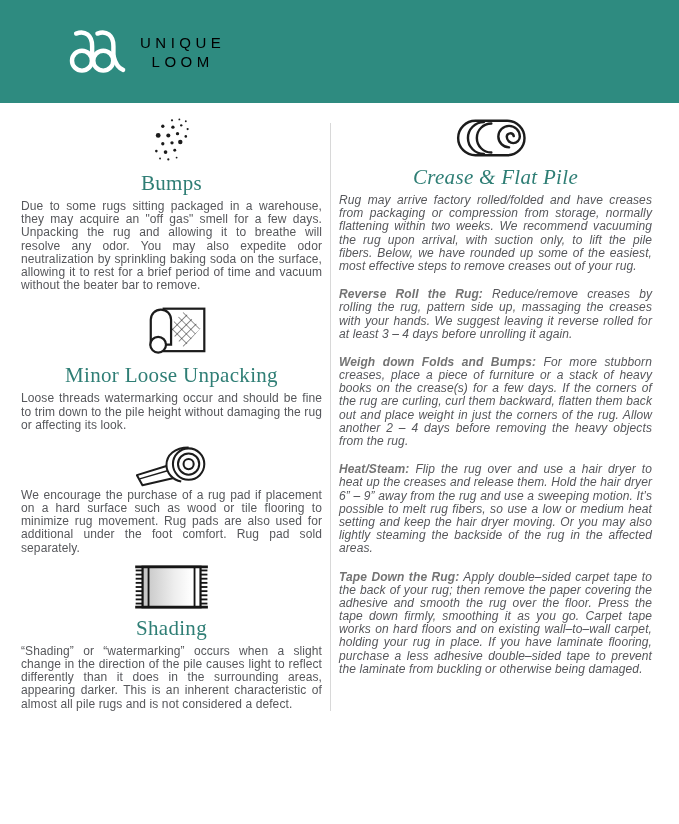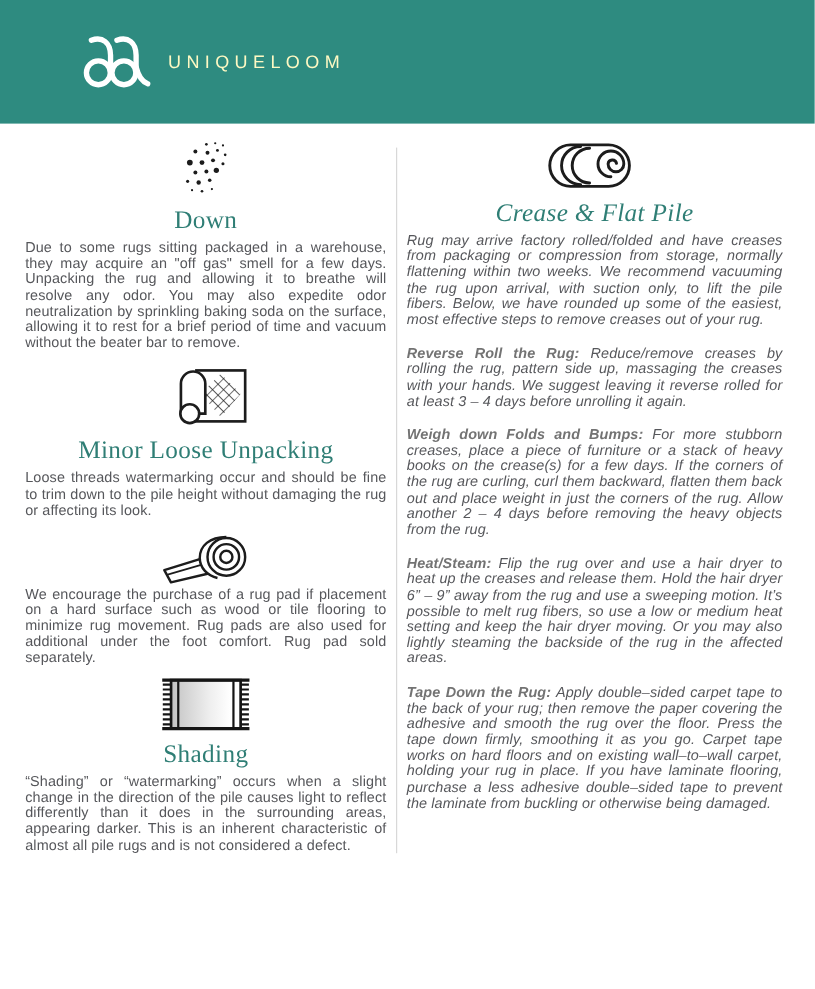--- a/index.html
+++ b/index.html
@@ -3,21 +3,21 @@
 <meta charset="utf-8">
 <style>
   * { box-sizing: border-box; margin: 0; padding: 0; }
   html,body { width: 679px; height: 824px; background: #ffffff; overflow: hidden;
     font-family: "Liberation Sans", sans-serif; }
   .page { width: 679px; height: 824px; background: #fff; }
 
   
   .header { height: 103px; background: #2E8B80; position: relative; }
   .logo-group { position: absolute; left: 66px; top: 24px; display: flex; align-items: center; gap: 14px; }
-  .brand { color: #fef9c3; display: flex; flex-direction: row; align-items: center;
+  .brand { color: #000000; display: flex; flex-direction: column; align-items: center;
     font-size: 15px; letter-spacing: 4.5px; line-height: 1.3; font-weight: 400; }
   .title { position: absolute; left: 268px; top: 50%; transform: translateY(-54%);
     width: 386px; text-align: center; color: #fff;
     font-family: "Liberation Serif", serif; font-weight: normal;
     font-size: 44px; letter-spacing: 1.5px; }
 
   
   .content { display: flex; padding: 14px 20px 0 21px; }
   .col-left  { width: 301px; }
   .vr { width: 1px; background: #D8D8D8; margin: 6px 8px 0 8px; }
@@ -83,21 +83,21 @@
                 <circle cx="34" cy="27" r="2.4"></circle>
               <circle cx="8" cy="37" r="1.4"></circle>
                 <circle cx="18" cy="38" r="2"></circle>
                 <circle cx="28" cy="36" r="1.6"></circle>
               <circle cx="12" cy="45" r="1"></circle>
                 <circle cx="21" cy="46" r="1.2"></circle>
                 <circle cx="30" cy="44" r="1"></circle>
             </g>
           </svg>
         </div>
-        <h2 class="sec-title">Down</h2>
+        <h2 class="sec-title">Bumps</h2>
         <p class="sec-body">Due to some rugs sitting packaged in a warehouse, they may acquire an "off gas" smell for a few days. Unpacking the rug and allowing it to breathe will resolve any odor. You may also expedite odor neutralization by sprinkling baking soda on the surface, allowing it to rest for a brief period of time and vacuum without the beater bar to remove.</p>
       </div>
 
       <div class="sec">
         <div class="icon-wrap">
           <svg width="72" height="56" viewBox="0 0 78 60">
             <defs>
               <pattern id="xh" width="7" height="7" patternUnits="userSpaceOnUse" patternTransform="rotate(45)">
                 <path d="M0 0 H7 M0 0 V7" stroke="#1C1C1C" stroke-width="1.1" fill="none"></path>
               </pattern>

